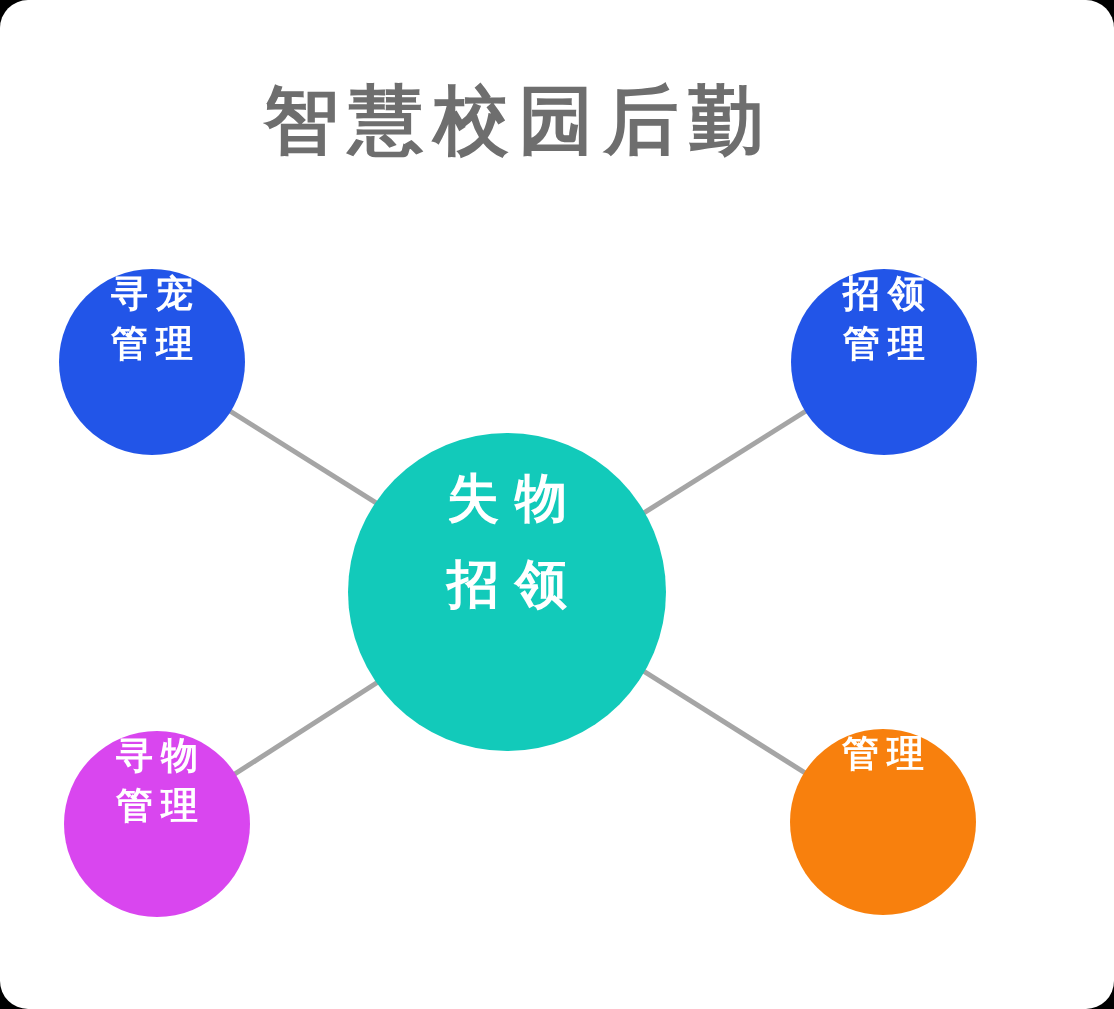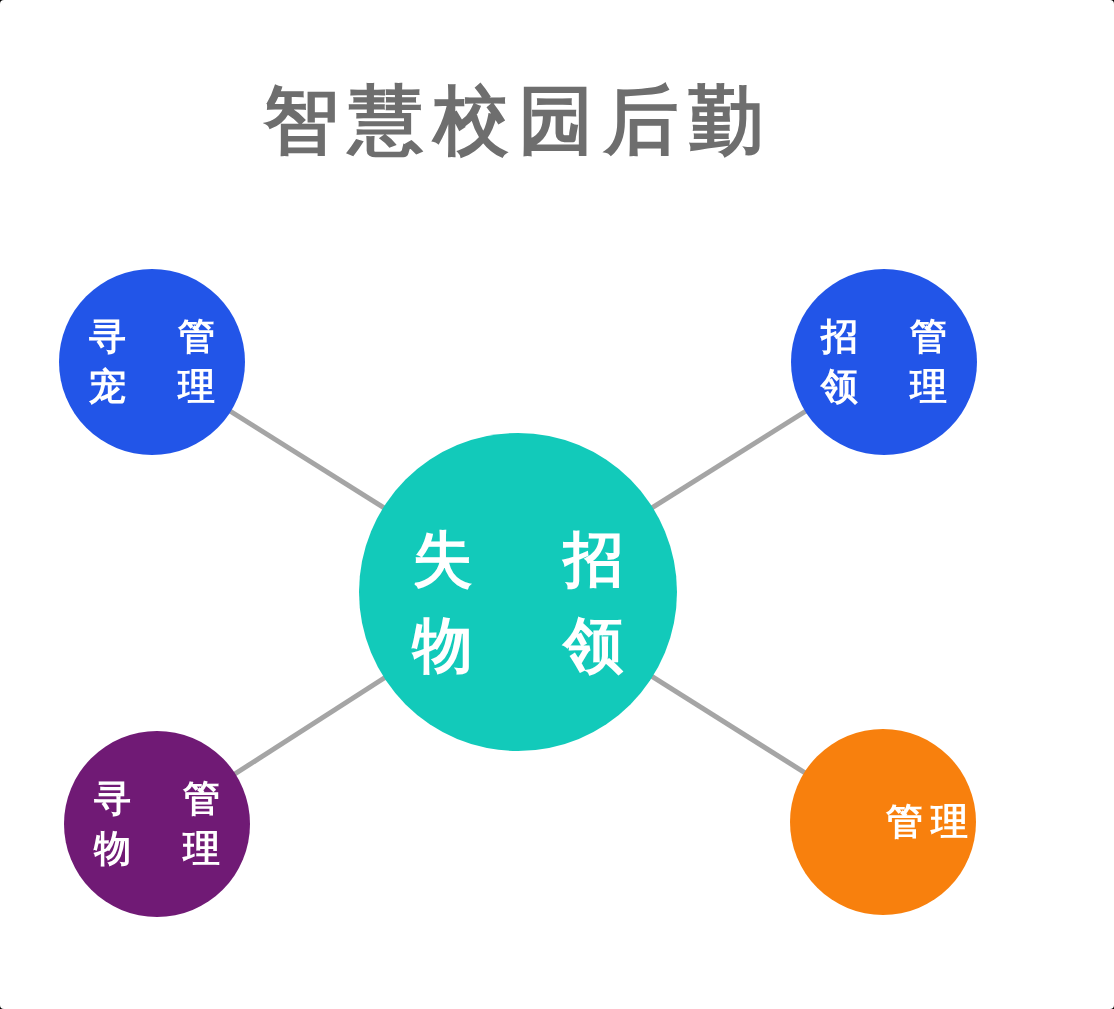--- a/index.html
+++ b/index.html
@@ -5,21 +5,21 @@
   * { margin: 0; padding: 0; box-sizing: border-box; }
   html, body {
     background: #000;
     font-family: "Liberation Sans", "DejaVu Sans", sans-serif;
   }
   .canvas {
     position: relative;
     width: 1114px;
     height: 1009px;
     background: #fff;
-    border-radius: 4px;
+    border-radius: 28px;
     overflow: hidden;
   }
   .title {
     position: absolute;
     top: 72px;
     left: 0;
     width: 1027px;
     padding-left: 10px;
     text-align: center;
     font-size: 75px;
@@ -31,33 +31,33 @@
   .title .title-line { display: block; }
   svg.connectors {
     position: absolute;
     left: 0;
     top: 0;
   }
   .node {
     position: absolute;
     border-radius: 50%;
     display: flex;
-    flex-direction: row;
+    flex-direction: column;
     align-items: center;
-    justify-content: flex-end;
+    justify-content: flex-start;
     color: #FFFFFF;
     font-weight: bold;
     text-align: center;
   }
   .node-center {
-    left: 359px;
+    left: 348px;
     top: 433px;
     width: 318px;
     height: 318px;
-    font-size: 60px;
+    font-size: 52px;
     line-height: 86px;
     letter-spacing: 16px;
     padding-left: 16px;
     padding-top: 22px;
   }
   .node-outer {
     width: 186px;
     height: 186px;
     font-size: 37px;
     line-height: 50px;
@@ -94,21 +94,21 @@
   <div class="node node-outer node-top-left" style="background: rgb(34, 85, 232);">
     <span class="node-line">寻宠</span>
     <span class="node-line">管理</span>
   </div>
 
   <div class="node node-outer node-top-right" style="background: rgb(34, 85, 232);">
     <span class="node-line">招领</span>
     <span class="node-line">管理</span>
   </div>
 
-  <div class="node node-outer node-bottom-left" style="background: #701a75;">
+  <div class="node node-outer node-bottom-left" style="background: #d946ef;">
     <span class="node-line">寻物</span>
     <span class="node-line">管理</span>
   </div>
 
   <div class="node node-outer node-bottom-right" style="background: rgb(248, 128, 13);">
     <span class="node-line">管理</span>
   </div>
 
 </div>
 

